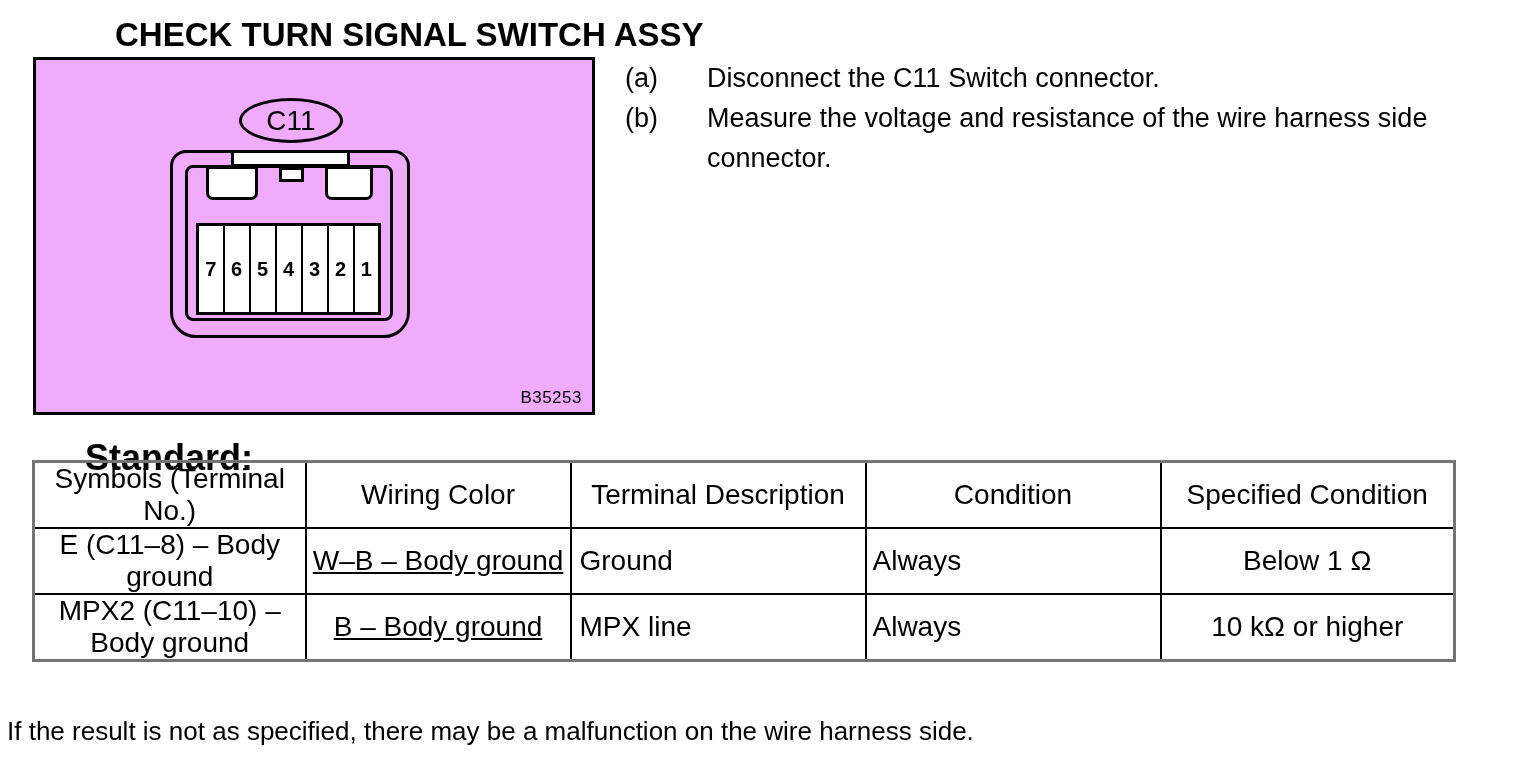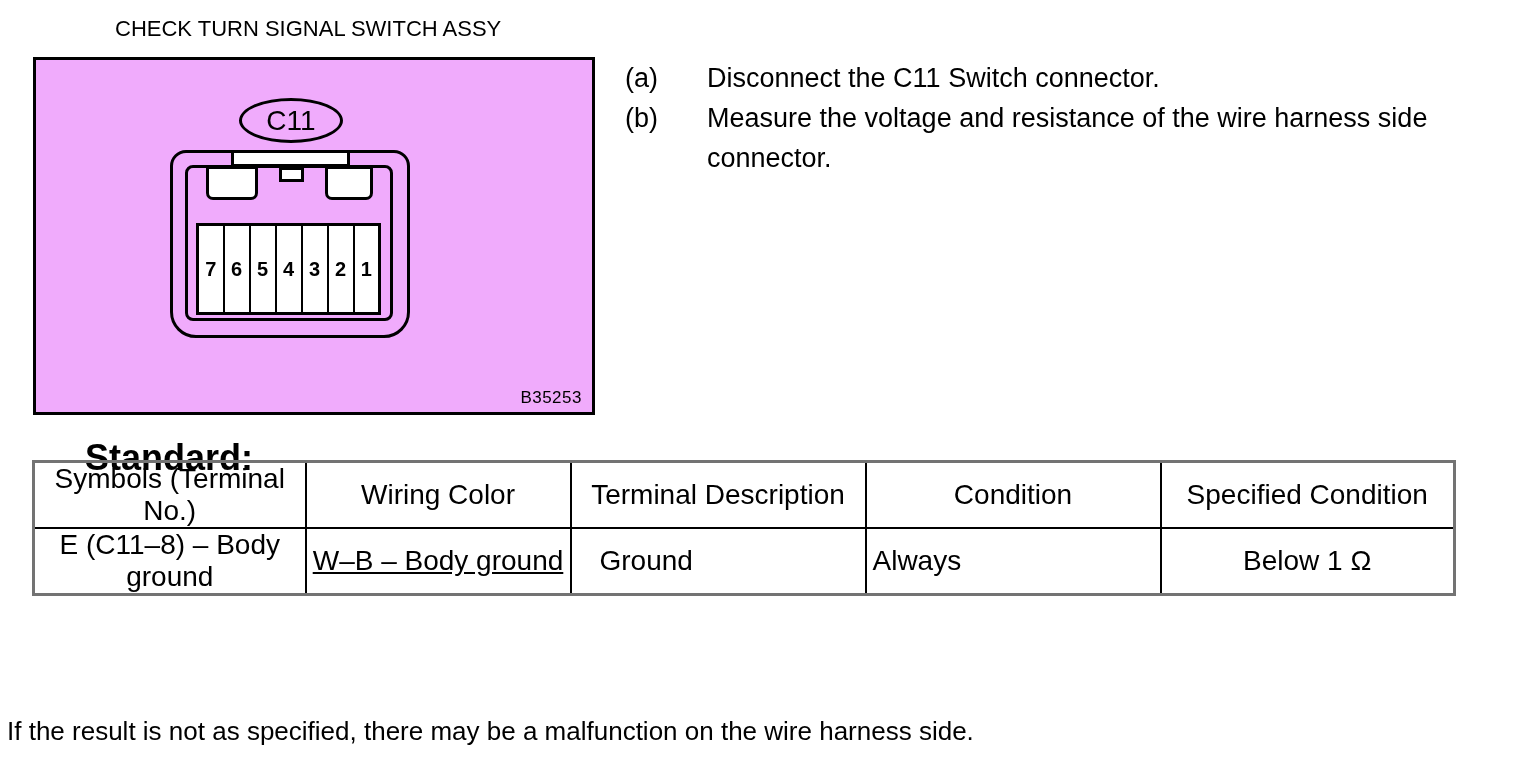--- a/index.html
+++ b/index.html
@@ -7,21 +7,21 @@
   body {
     width: 1520px; height: 774px;
     position: relative;
     font-family: "Liberation Sans", sans-serif;
     color: #000;
     overflow: hidden;
   }
 
   .page-title {
     position: absolute; left: 115px; top: 16px;
-    font-size: 22px; font-weight: normal; white-space: nowrap;
+    font-size: 33px; font-weight: bold; white-space: nowrap;
   }
 
   
   .figure-box {
     position: absolute; left: 33px; top: 57px;
     width: 562px; height: 358px;
     border: 3px solid #000; background: #f0abfc;
   }
   .oval {
     position: absolute; left: 203px; top: 38px;
@@ -107,21 +107,21 @@
     font-weight: normal;
     padding: 0 6px;
   }
   .std-table thead tr { height: 36px; }
   .row-h37 { height: 38px; }
   .row-h70 { height: 71px; }
   .row-h66 { height: 66px; }
   .std-table th { text-align: center; }
   .std-table td.c0 { text-align: center; white-space: pre-line; line-height: 32px; }
   .std-table td.c1 { text-align: center; text-decoration: underline; }
-  .std-table td.c2 { text-align: left; padding-left: 28px; margin-left: 38px; }
+  .std-table td.c2 { text-align: left; padding-left: 8px; margin-left: 38px; }
   .std-table td.c3 { text-align: left; }
   .std-table td.c4 { text-align: center; }
 
   .bottom-note {
     position: absolute; left: 7px; top: 716px;
     font-size: 26px; white-space: nowrap;
   }
 </style>
 </head>
 <body>
@@ -185,16 +185,24 @@
     </tr>
   </thead>
   <tbody>
     <tr class="row-h37">
       <td class="c0">E (C11–8) – Body ground</td>
       <td class="c1">W–B – Body ground</td>
       <td class="c2">Ground</td>
       <td class="c3">Always</td>
       <td class="c4">Below 1 Ω</td>
     </tr>
+    <tr class="row-h66">
+      <td class="c0">MPX2 (C11–10) –
+Body ground</td>
+      <td class="c1">B – Body ground</td>
+      <td class="c2">MPX line</td>
+      <td class="c3">Always</td>
+      <td class="c4">10 kΩ or higher</td>
+    </tr>
   </tbody>
 </table>
 
 <div class="bottom-note">If the result is not as specified, there may be a malfunction on the wire harness side.</div>
 
 </body></html>

